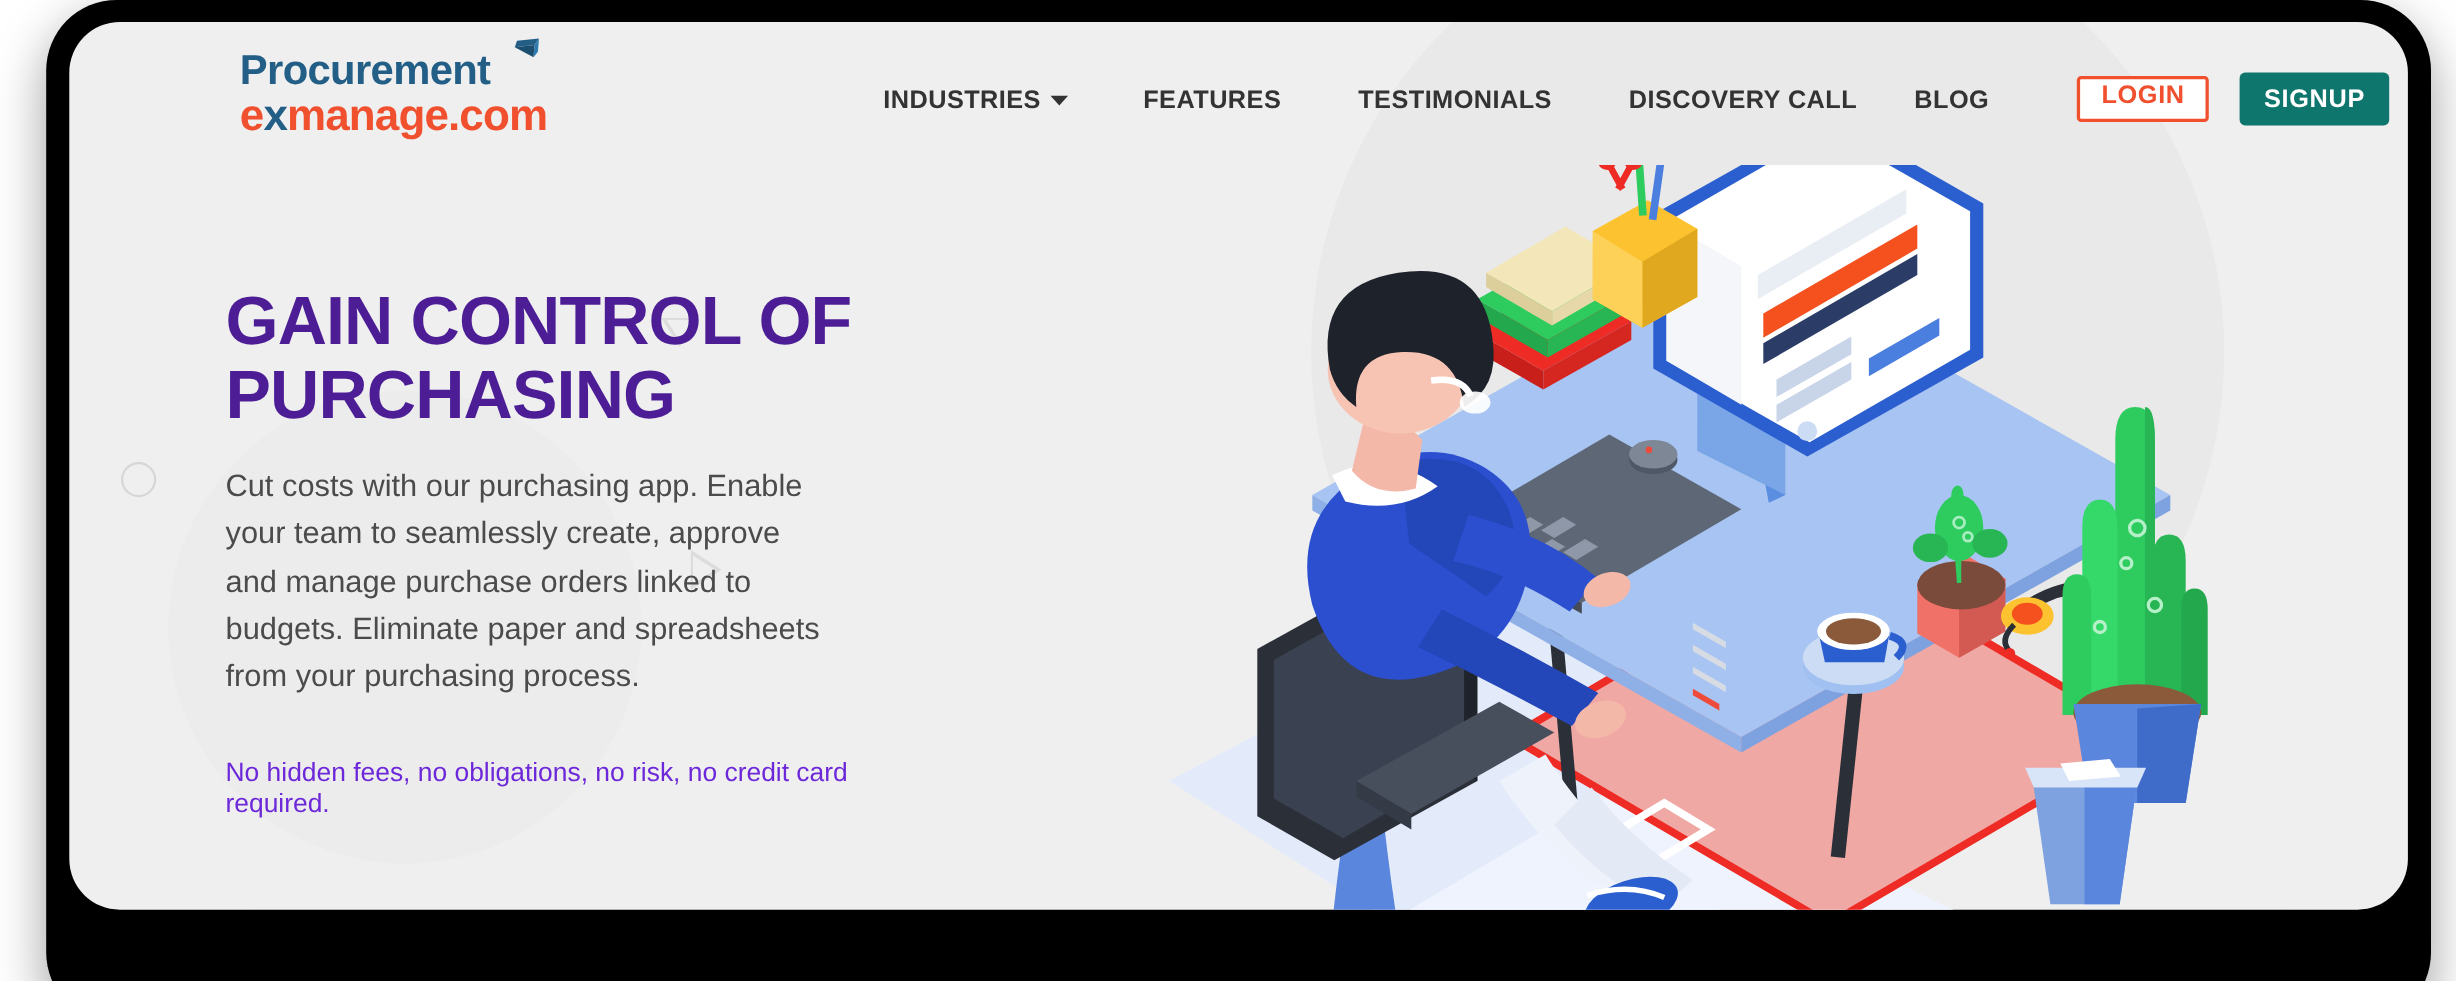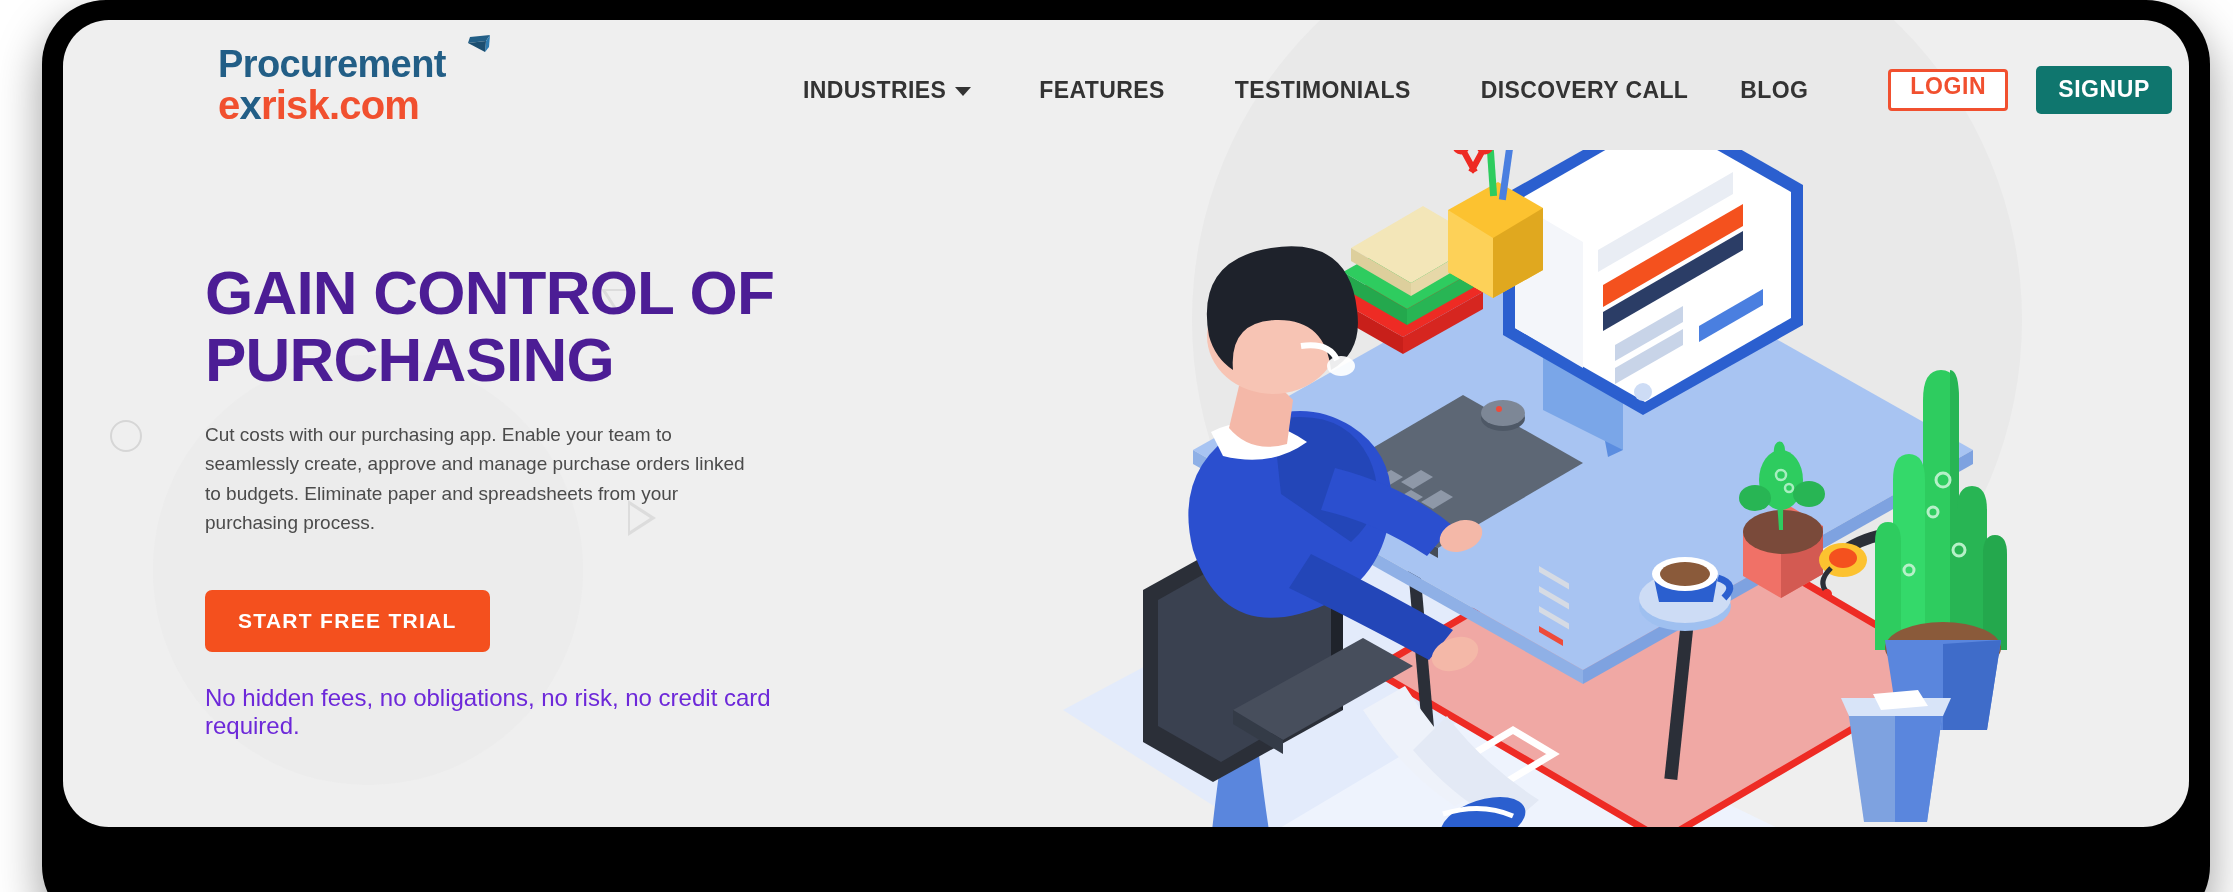--- a/index.html
+++ b/index.html
@@ -209,21 +209,21 @@
   #hero-title {
     font-size: 62px;
     font-weight: bold;
     line-height: 1.08;
     color: #4c1d95;
     letter-spacing: -0.8px;
     margin: 0 0 26px 0;
     text-transform: uppercase;
   }
   #hero-sub {
-    font-size: 19px;
+    font-size: 28px;
     line-height: 1.55;
     color: #4b4b4b;
     margin: 0 0 52px 0;
     width: 555px;
   }
   #cta-btn {
     display: inline-block;
     background: #f4501e;
     color: #ffffff;
     font-size: 21px;
@@ -261,21 +261,21 @@
     <div class="big-circle" id="circle-right"></div>
     <div class="big-circle" id="circle-left"></div>
     <div id="ring-small"></div>
     <div class="tri" id="tri-down"></div>
     <div class="tri" id="tri-right"></div>
 
     <div id="header">
 
       <div id="logo">
         <span class="l1">Procurement</span>
-        <span class="l2"><span>e</span><span class="xblue">x</span><span>risk.com</span></span>
+        <span class="l2"><span>e</span><span class="xblue">x</span><span>manage.com</span></span>
         <svg id="logo-arrow" viewBox="0 0 26 26">
           <polygon points="4,4 24,2 20,8 2,10" fill="#225e86"></polygon>
           <polygon points="20,8 24,2 23,14 19,19" fill="#2e7bb0"></polygon>
           <polygon points="2,10 20,8 19,19" fill="#1c4e70"></polygon>
         </svg>
       </div>
 
       <div id="nav">
         <div class="nav-item" id="nav-industries">
           <span>INDUSTRIES</span>
@@ -294,21 +294,20 @@
           <span>BLOG</span>
         </div>
         <button id="login-btn">LOGIN</button>
         <button id="signup-btn">SIGNUP</button>
       </div>
     </div>
 
     <div id="hero-text">
       <h1 id="hero-title">GAIN CONTROL OF PURCHASING</h1>
       <p id="hero-sub">Cut costs with our purchasing app. Enable your team to seamlessly create, approve and manage purchase orders linked to budgets. Eliminate paper and spreadsheets from your purchasing process.</p>
-      <button id="cta-btn">START FREE TRIAL</button>
       <div id="cta-note">No hidden fees, no obligations, no risk, no credit card required.</div>
     </div>
 
     <svg id="illustration" viewBox="0 0 1200 700">
 
       <polygon points="120,560 420,400 760,600 450,770" fill="#e3ebfb"></polygon>
       <polygon points="300,700 560,545 880,700 620,840" fill="#eef3fd"></polygon>
 
       <polygon points="430,520 720,350 1010,520 720,690" fill="#f0a8a4"></polygon>
       <polygon points="430,520 720,350 1010,520 720,690" fill="none" stroke="#ee2b24" stroke-width="7"></polygon>

